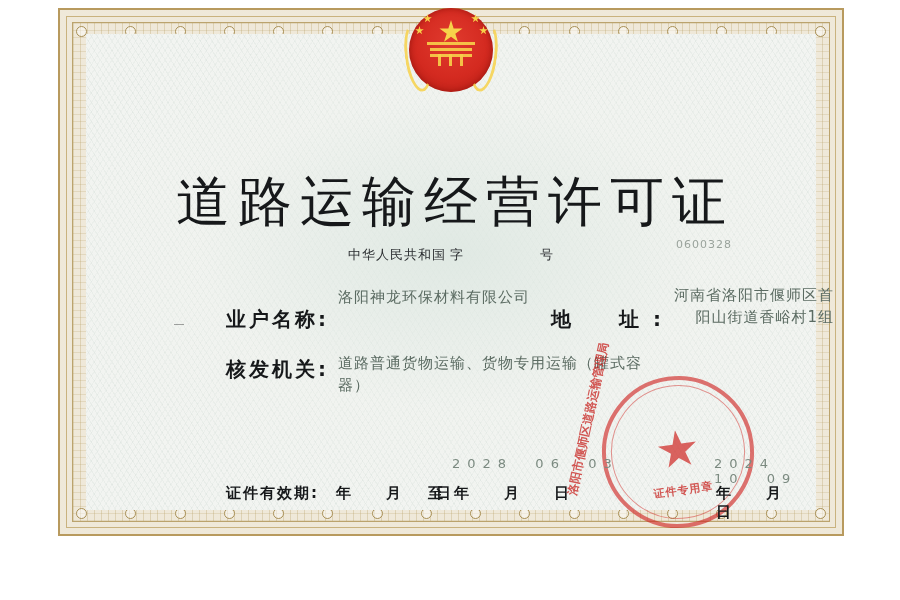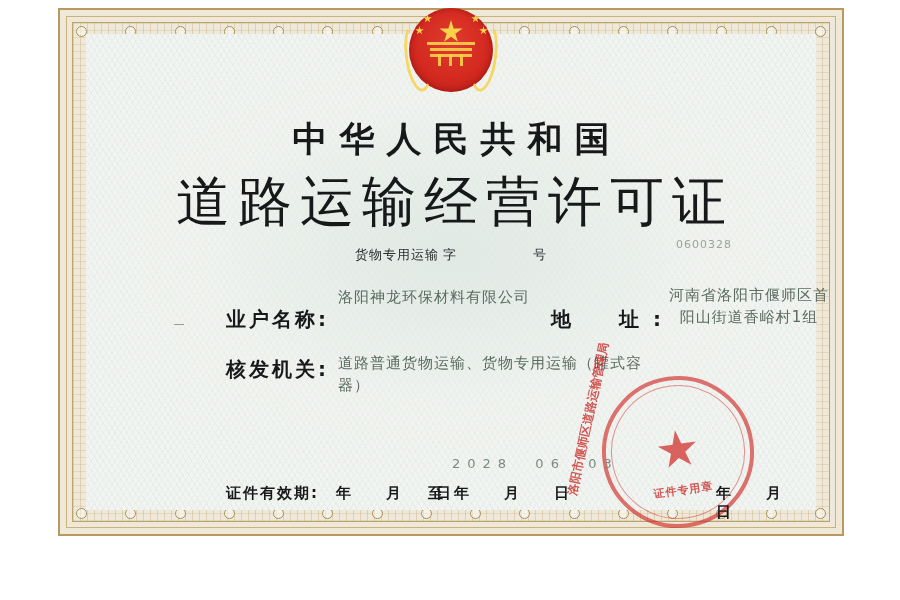--- a/index.html
+++ b/index.html
@@ -246,21 +246,21 @@
   .label.issuer { left: 612px; top: 0px; letter-spacing: 3px; }
 
   .value {
     position: absolute;
     font-size: 15px;
     color: #5b6b62;
     letter-spacing: 1px;
     line-height: 22px;
   }
   .value.company { left: 252px; top: 0px; width: 230px; }
-  .value.address { left: 578px; top: -2px; width: 170px; text-align: center; }
+  .value.address { left: 578px; top: -2px; width: 170px; text-align: right; }
   .value.scope   { left: 252px; top: 12px; width: 320px; }
 
   
   .validity {
     position: absolute;
     left: 0;
     right: 0;
     top: 440px;
     height: 40px;
   }
@@ -432,27 +432,26 @@
           <i class="c2"></i>
           <i class="c3"></i>
       </div>
       <div class="star-big"></div>
       <div class="star-s s1"></div>
       <div class="star-s s2"></div>
       <div class="star-s s3"></div>
       <div class="star-s s4"></div>
     </div>
 
-    <div class="title-main">中华人民共和国</div>
     <div class="title-sub">道路运输经营许可证</div>
 
     <div class="serial-code">0600328</div>
 
     <div class="serial-row">
-      <span class="seg">货物专用运输</span>
+      <span class="seg">中华人民共和国</span>
       <span class="seg">字</span>
       <span class="gap"></span>
       <span class="seg">号</span>
     </div>
 
     <div class="fields">
 
       <div class="field-row">
         <div class="value company">洛阳神龙环保材料有限公司</div>
         <div class="value address">河南省洛阳市偃师区首阳山街道香峪村1组</div>
@@ -478,20 +477,25 @@
 
 
     <div class="validity">
       <div class="lbl">证件有效期:</div>
 
       <div class="date-fill d2">
         <span>2028</span>&nbsp;
         <span>06</span>&nbsp;
         <span>03</span>
       </div>
+      <div class="date-fill d3">
+        <span>2024</span>&nbsp;
+        <span>10</span>&nbsp;
+        <span>09</span>
+      </div>
 
       <div class="ymd a">年　月　日</div>
       <div class="ymd mid">至</div>
       <div class="ymd b">年　月　日</div>
       <div class="ymd c">年　月　日</div>
     </div>
 
   </div>
 
 

